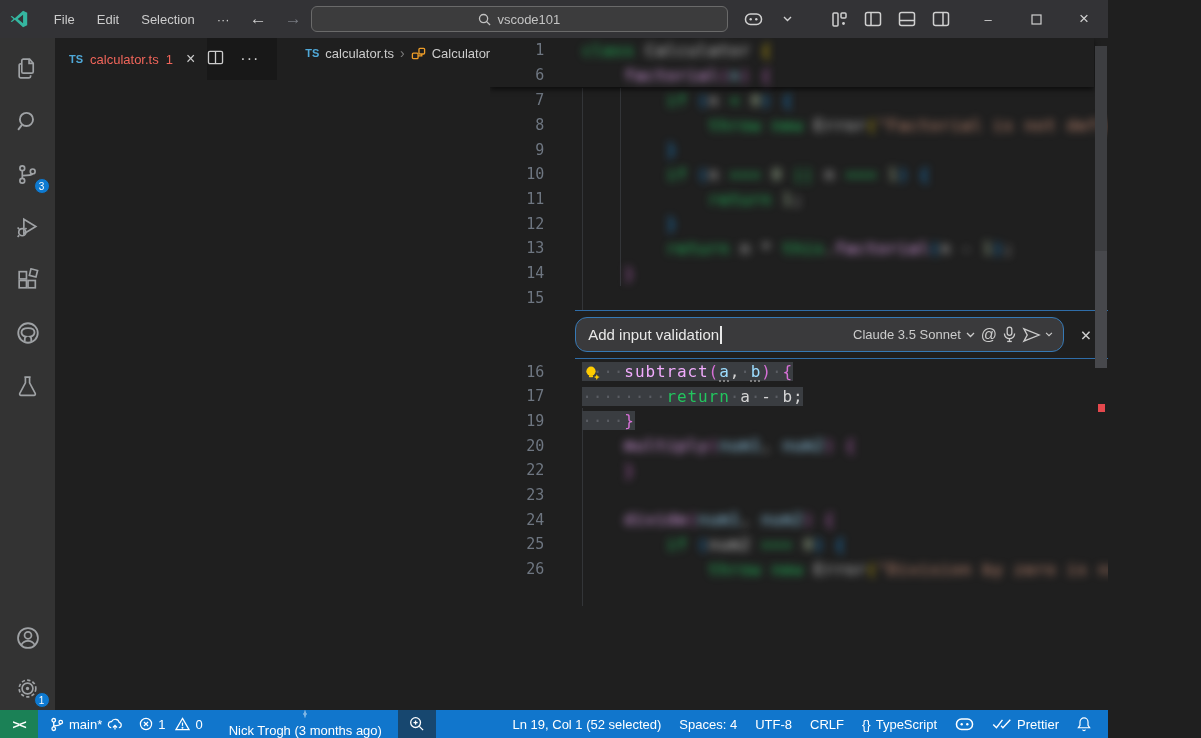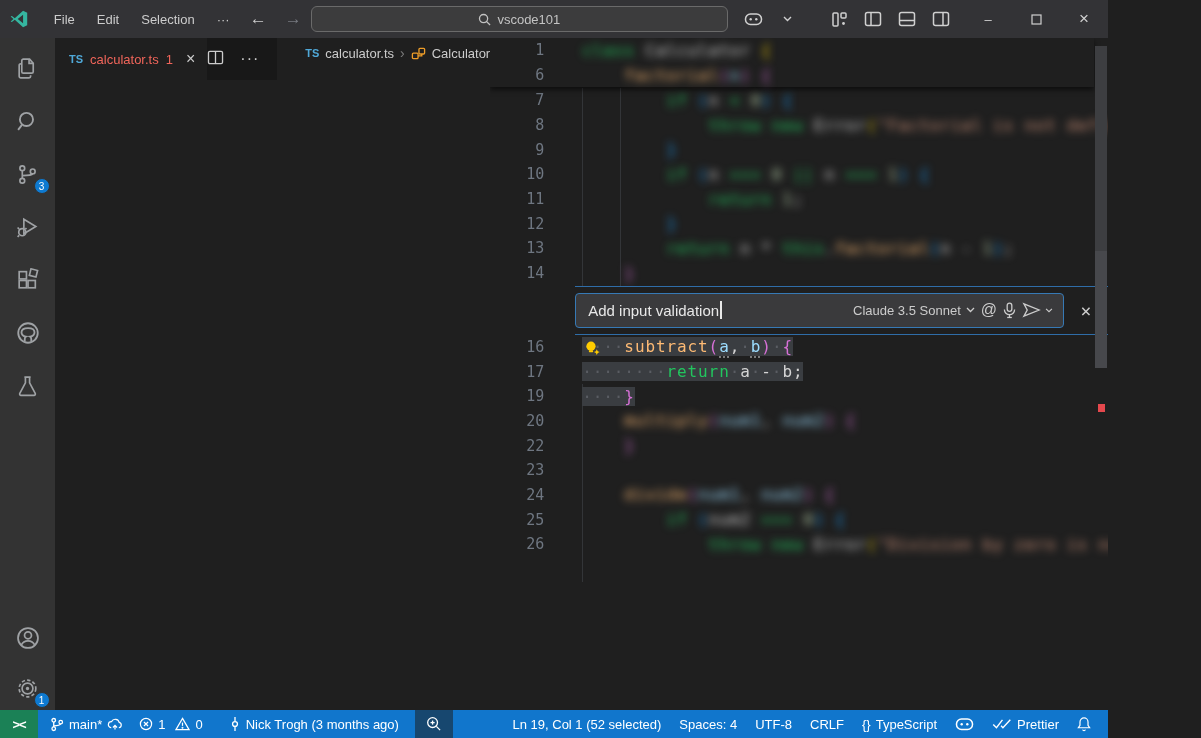--- a/index.html
+++ b/index.html
@@ -50,33 +50,33 @@
   
   .editor { position:relative; flex:1; overflow:hidden; font-family:"DejaVu Sans Mono", monospace; }
   .code-section { position:relative; }
   .code-row { height:24.7px; display:flex; align-items:center; position:relative; }
   .ln { width:54px; flex:0 0 54px; text-align:right; font-size:15px; color:#6e7681; letter-spacing:0; }
   .cur .ln { color:#cccccc; }
   .code { position:relative; padding-left:38px; font-size:16px; letter-spacing:0.9px; white-space:pre; color:#d4d4d4; }
   .code-inner { display:inline-block; }
   .blur .code-inner { filter:blur(4px); }
   .sel .code-inner { background:#3a3d41; }
-  .tk-k{color:#22c55e} .tk-p{color:#d4d4d4} .tk-f{color:#fdba74} .tk-v{color:#9cdcfe}
+  .tk-k{color:#22c55e} .tk-p{color:#d4d4d4} .tk-f{color:#f0abfc} .tk-v{color:#9cdcfe}
   .tk-u{color:#9cdcfe; text-decoration:underline dotted #9a9a9a; text-underline-offset:4px;}
   .tk-m{color:#d670d6} .tk-y{color:#ffd700} .tk-b{color:#179fff} .tk-s{color:#ce9178}
   .tk-n{color:#b5cea8} .tk-w{color:#5a5d63}
   .bulb { position:absolute; left:40px; top:3px; width:17px; height:17px; }
   .guide { position:absolute; width:1px; background:#333538; }
 
   .sticky { position:absolute; top:0; left:0; right:14px; background:#1f1f1f; box-shadow:0 3px 5px rgba(0,0,0,0.55); z-index:5; }
 
   
   .chat-zone { height:49px; margin-left:85px; border-top:1px solid #2f6da8; border-bottom:1px solid #2f6da8;
     display:flex; align-items:center; gap:0; background:#1f1f1f; position:relative; z-index:4; }
-  .chat-box { flex:1; height:35px; margin:0 0 0 0; background:#3a3a3c; border:1px solid #3679b5; border-radius:4px;
+  .chat-box { flex:1; height:35px; margin:0 0 0 0; background:#3a3a3c; border:1px solid #3679b5; border-radius:12px;
     display:flex; align-items:center; padding:0 10px 0 12px; font-family:"Liberation Sans", sans-serif; }
   .chat-text { color:#e8e8e8; font-size:15px; }
   .caret { display:inline-block; width:1.5px; height:18px; background:#e8e8e8; margin-left:1px; vertical-align:middle; animation:blink 1s steps(1) infinite; }
   @keyframes blink { 50% { opacity:0; } }
   .chat-controls { margin-left:auto; display:flex; align-items:center; gap:6px; color:#cccccc; font-size:13px; }
   .model-picker { display:flex; align-items:center; gap:5px; }
   .chat-close { width:44px; display:flex; align-items:center; justify-content:center; color:#cccccc; font-size:18px; }
 
   
   .v-scrollbar { position:absolute; top:0; right:0; width:14px; height:100%; z-index:6; }
@@ -301,20 +301,24 @@
               <span class="ln">12</span>
               <span class="code"><span class="code-inner"><span class="tk-p">        </span><span class="tk-b">}</span></span></span>
             </div>
             <div class="code-row blur">
               <span class="ln">13</span>
               <span class="code"><span class="code-inner"><span class="tk-p">        </span><span class="tk-k">return </span><span class="tk-p">n * </span><span class="tk-k">this</span><span class="tk-p">.</span><span class="tk-f">factorial</span><span class="tk-b">(</span><span class="tk-p">n - </span><span class="tk-n">1</span><span class="tk-b">)</span><span class="tk-p">;</span></span></span>
             </div>
             <div class="code-row blur">
               <span class="ln">14</span>
               <span class="code"><span class="code-inner"><span class="tk-p">    </span><span class="tk-m">}</span></span></span>
+            </div>
+            <div class="code-row">
+              <span class="ln">15</span>
+              <span class="code"><span class="code-inner"></span></span>
             </div>
           </div>
 
         <div class="chat-zone">
           <div class="chat-box">
             <span class="chat-text">Add input validation</span>
               <span class="caret"></span>
             <div class="chat-controls">
               <div class="model-picker">
                 <span>Claude 3.5 Sonnet</span>
@@ -430,21 +434,21 @@
           <path d="M5.3 5.3 l4.4 4.4 M9.7 5.3 l-4.4 4.4"></path>
         </svg>
       <span>1</span>
       <svg class="sb" width="15" height="14" viewBox="0 0 16 15" fill="none" stroke-width="1.3" style="margin-left:5px;">
           <path d="M8 1.5 L15 13.5 H1 Z"></path>
           <line x1="8" y1="6" x2="8" y2="9.5"></line>
           <circle cx="8" cy="11.5" r="0.4" fill="#fff"></circle>
         </svg>
       <span>0</span>
     </div>
-    <div class="sb-item" style="margin-left:10px;">
+    <div class="sb-item" style="margin-left:10px;flex-direction:column;">
       <svg class="sb" width="12" height="16" viewBox="0 0 12 17" fill="none" stroke-width="1.4">
           <circle cx="6" cy="8.5" r="2.6"></circle>
           <line x1="6" y1="1" x2="6" y2="5.4"></line>
           <line x1="6" y1="11.6" x2="6" y2="16"></line>
         </svg>
       <span>Nick Trogh (3 months ago)</span>
     </div>
     <div class="sb-item sb-zoom" style="margin-left:8px;">
       <svg class="sb" width="16" height="16" viewBox="0 0 17 17" fill="none" stroke-width="1.4">
           <circle cx="7" cy="7" r="5.2"></circle>

